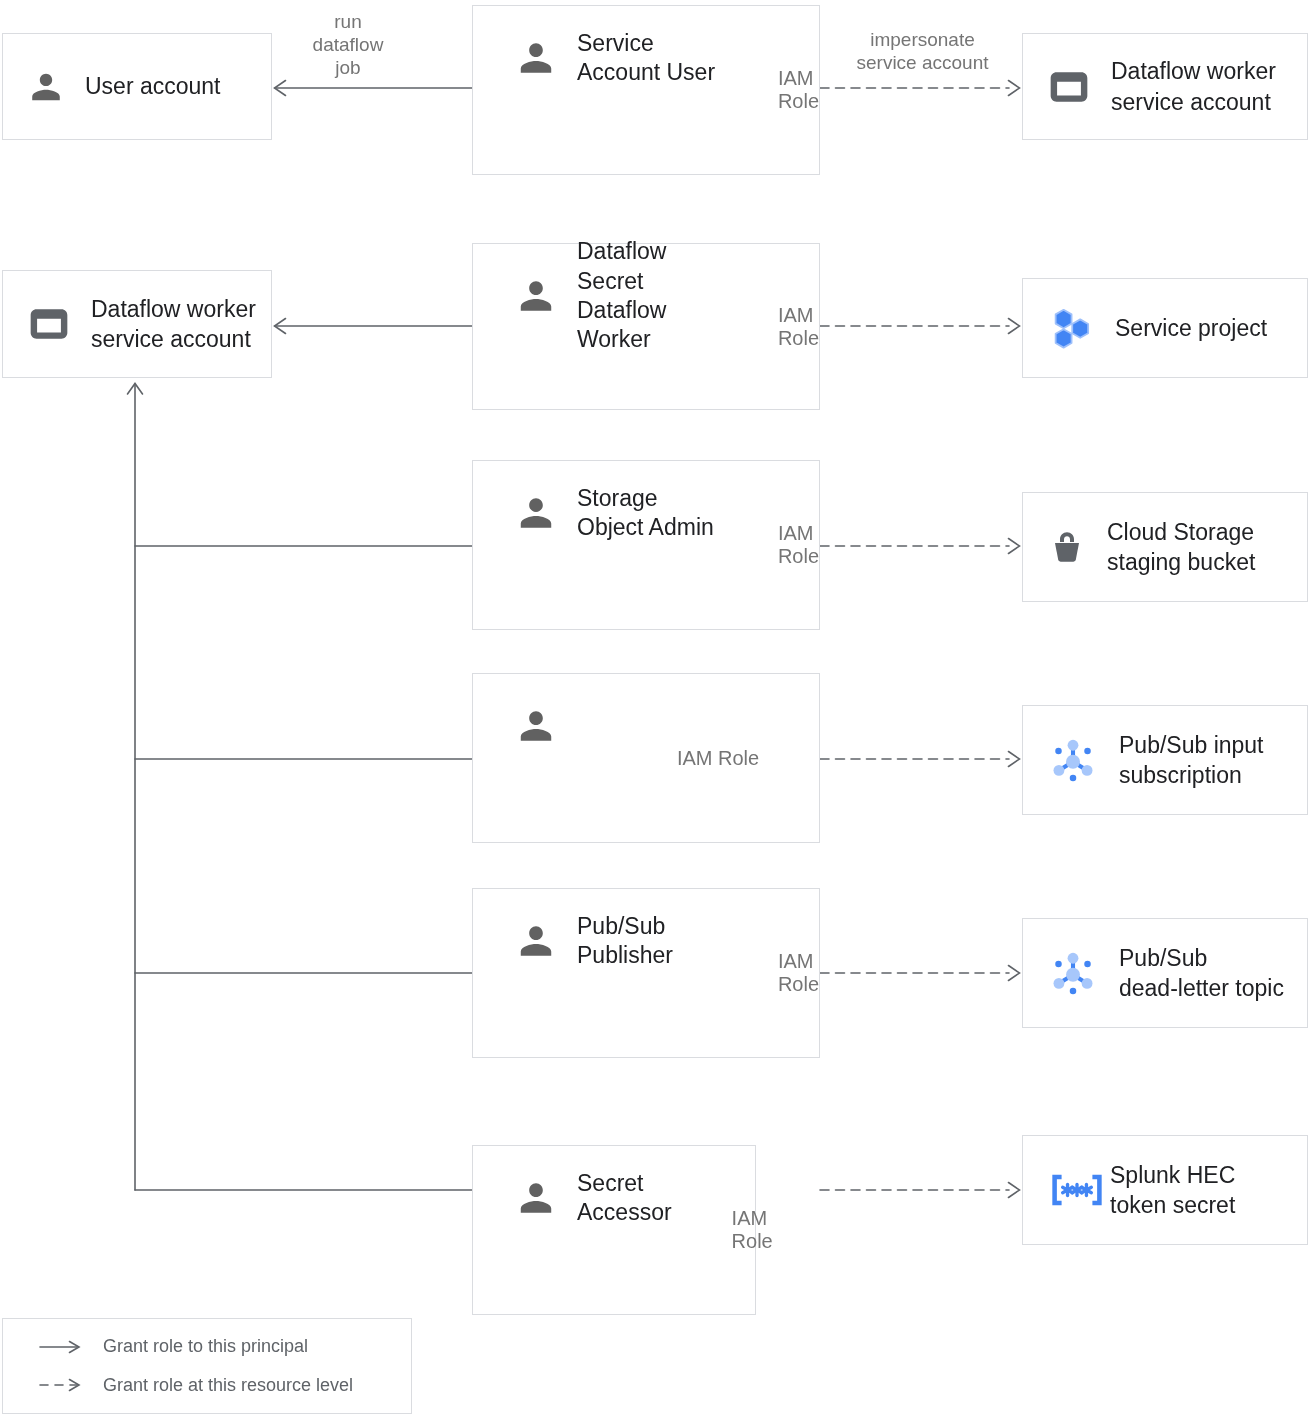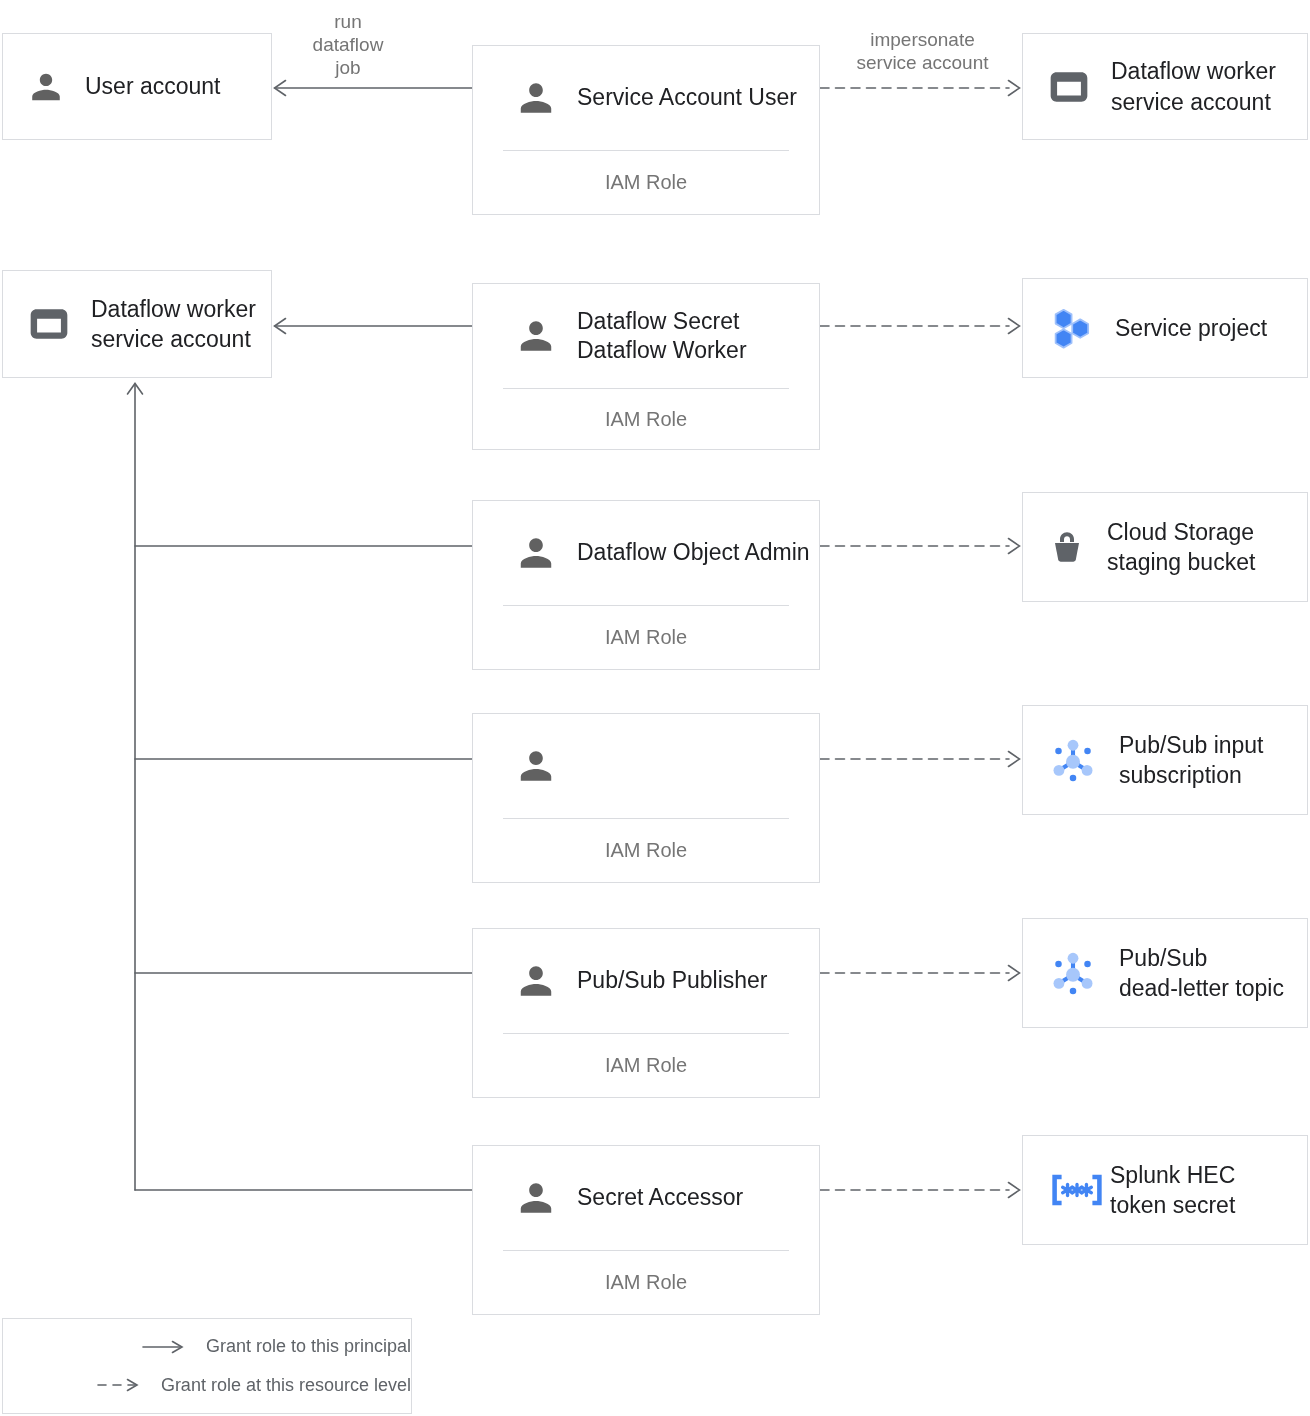--- a/index.html
+++ b/index.html
@@ -9,33 +9,33 @@
   }
   .connector-layer { position:absolute; left:0; top:0; pointer-events:none; }
   .box {
     position:absolute; background:#ffffff; border:1px solid #dadce0;
     box-sizing:border-box;
   }
   
   .entity { display:flex; align-items:center; gap:20px; padding-left:24px; }
   .entity .node-label { font-size:23px; color:#202124; line-height:1.32; }
   
-  .iam-box { display:flex; flex-direction:column;margin-top:40px; }
+  .iam-box { display:flex; flex-direction:row; }
   .iam-top { height:104px; display:flex; align-items:center; gap:20px; padding-left:42px; box-sizing:border-box; }
   .iam-roles { font-size:23px; color:#202124; line-height:1.28; }
   .iam-divider { height:1px; background:#dadce0; margin:0 30px; }
   .iam-footer { flex:1; display:flex; align-items:center; justify-content:center;
     font-size:20px; color:#757575; }
   .icon-wrap { flex:none; display:flex; align-items:center; justify-content:center; }
   .edge-label { position:absolute; font-size:19px; color:#757575; text-align:center; line-height:1.22; }
   
   .legend { position:absolute; left:2px; top:1318px; width:410px; height:96px;
     border:1px solid #dadce0; box-sizing:border-box;
     display:flex; flex-direction:column; justify-content:space-evenly; }
-  .legend-row { display:flex; align-items:center; gap:18px; padding-left:36px;justify-content:flex-end; }
+  .legend-row { display:flex; align-items:center; gap:18px; padding-left:36px; }
   .legend-label { font-size:18px; color:#5f6368; }
 </style>
 </head>
 <body>
 
 <svg width="0" height="0" style="position:absolute" aria-hidden="true">
   <defs>
     <symbol id="icon-person" viewBox="0 0 24 24">
       <path fill="#616161" d="M12 11.4c2.15 0 3.9-1.75 3.9-3.9S14.15 3.6 12 3.6 8.1 5.35 8.1 7.5s1.75 3.9 3.9 3.9zm0 2.3c-2.95 0-8.7 1.45-8.7 4.35v2.35h17.4v-2.35c0-2.9-5.75-4.35-8.7-4.35z"></path>
     </symbol>
@@ -207,21 +207,21 @@
 </div>
 
 <div class="box iam-box" style="left:472px;top:460px;width:348px;height:170px">
   <div class="iam-top">
     <span class="icon-wrap">
         <svg width="42" height="42" viewBox="0 0 24 24">
           <use href="#icon-person"></use>
         </svg>
       </span>
     <div class="iam-roles">
-      <div>Dataflow Object Admin</div>
+      <div>Storage Object Admin</div>
       <div></div>
     </div>
   </div>
   <div class="iam-divider"></div>
   <div class="iam-footer">IAM Role</div>
 </div>
 
 <div class="box entity" style="left:1022px;top:492px;width:286px;height:110px">
   <span class="icon-wrap">
       <svg width="40" height="40" viewBox="0 0 24 24">
@@ -279,21 +279,21 @@
       <svg width="52" height="52" viewBox="0 0 24 24">
         <use href="#icon-pubsub"></use>
       </svg>
     </span>
   <div class="node-label">
     <div>Pub/Sub</div>
     <div>dead-letter topic</div>
   </div>
 </div>
 
-<div class="box iam-box" style="left:472px;top:1105px;width:348px;height:170px">
+<div class="box iam-box" style="left:472px;top:1145px;width:284px;height:170px">
   <div class="iam-top">
     <span class="icon-wrap">
         <svg width="42" height="42" viewBox="0 0 24 24">
           <use href="#icon-person"></use>
         </svg>
       </span>
     <div class="iam-roles">
       <div>Secret Accessor</div>
       <div></div>
     </div>

